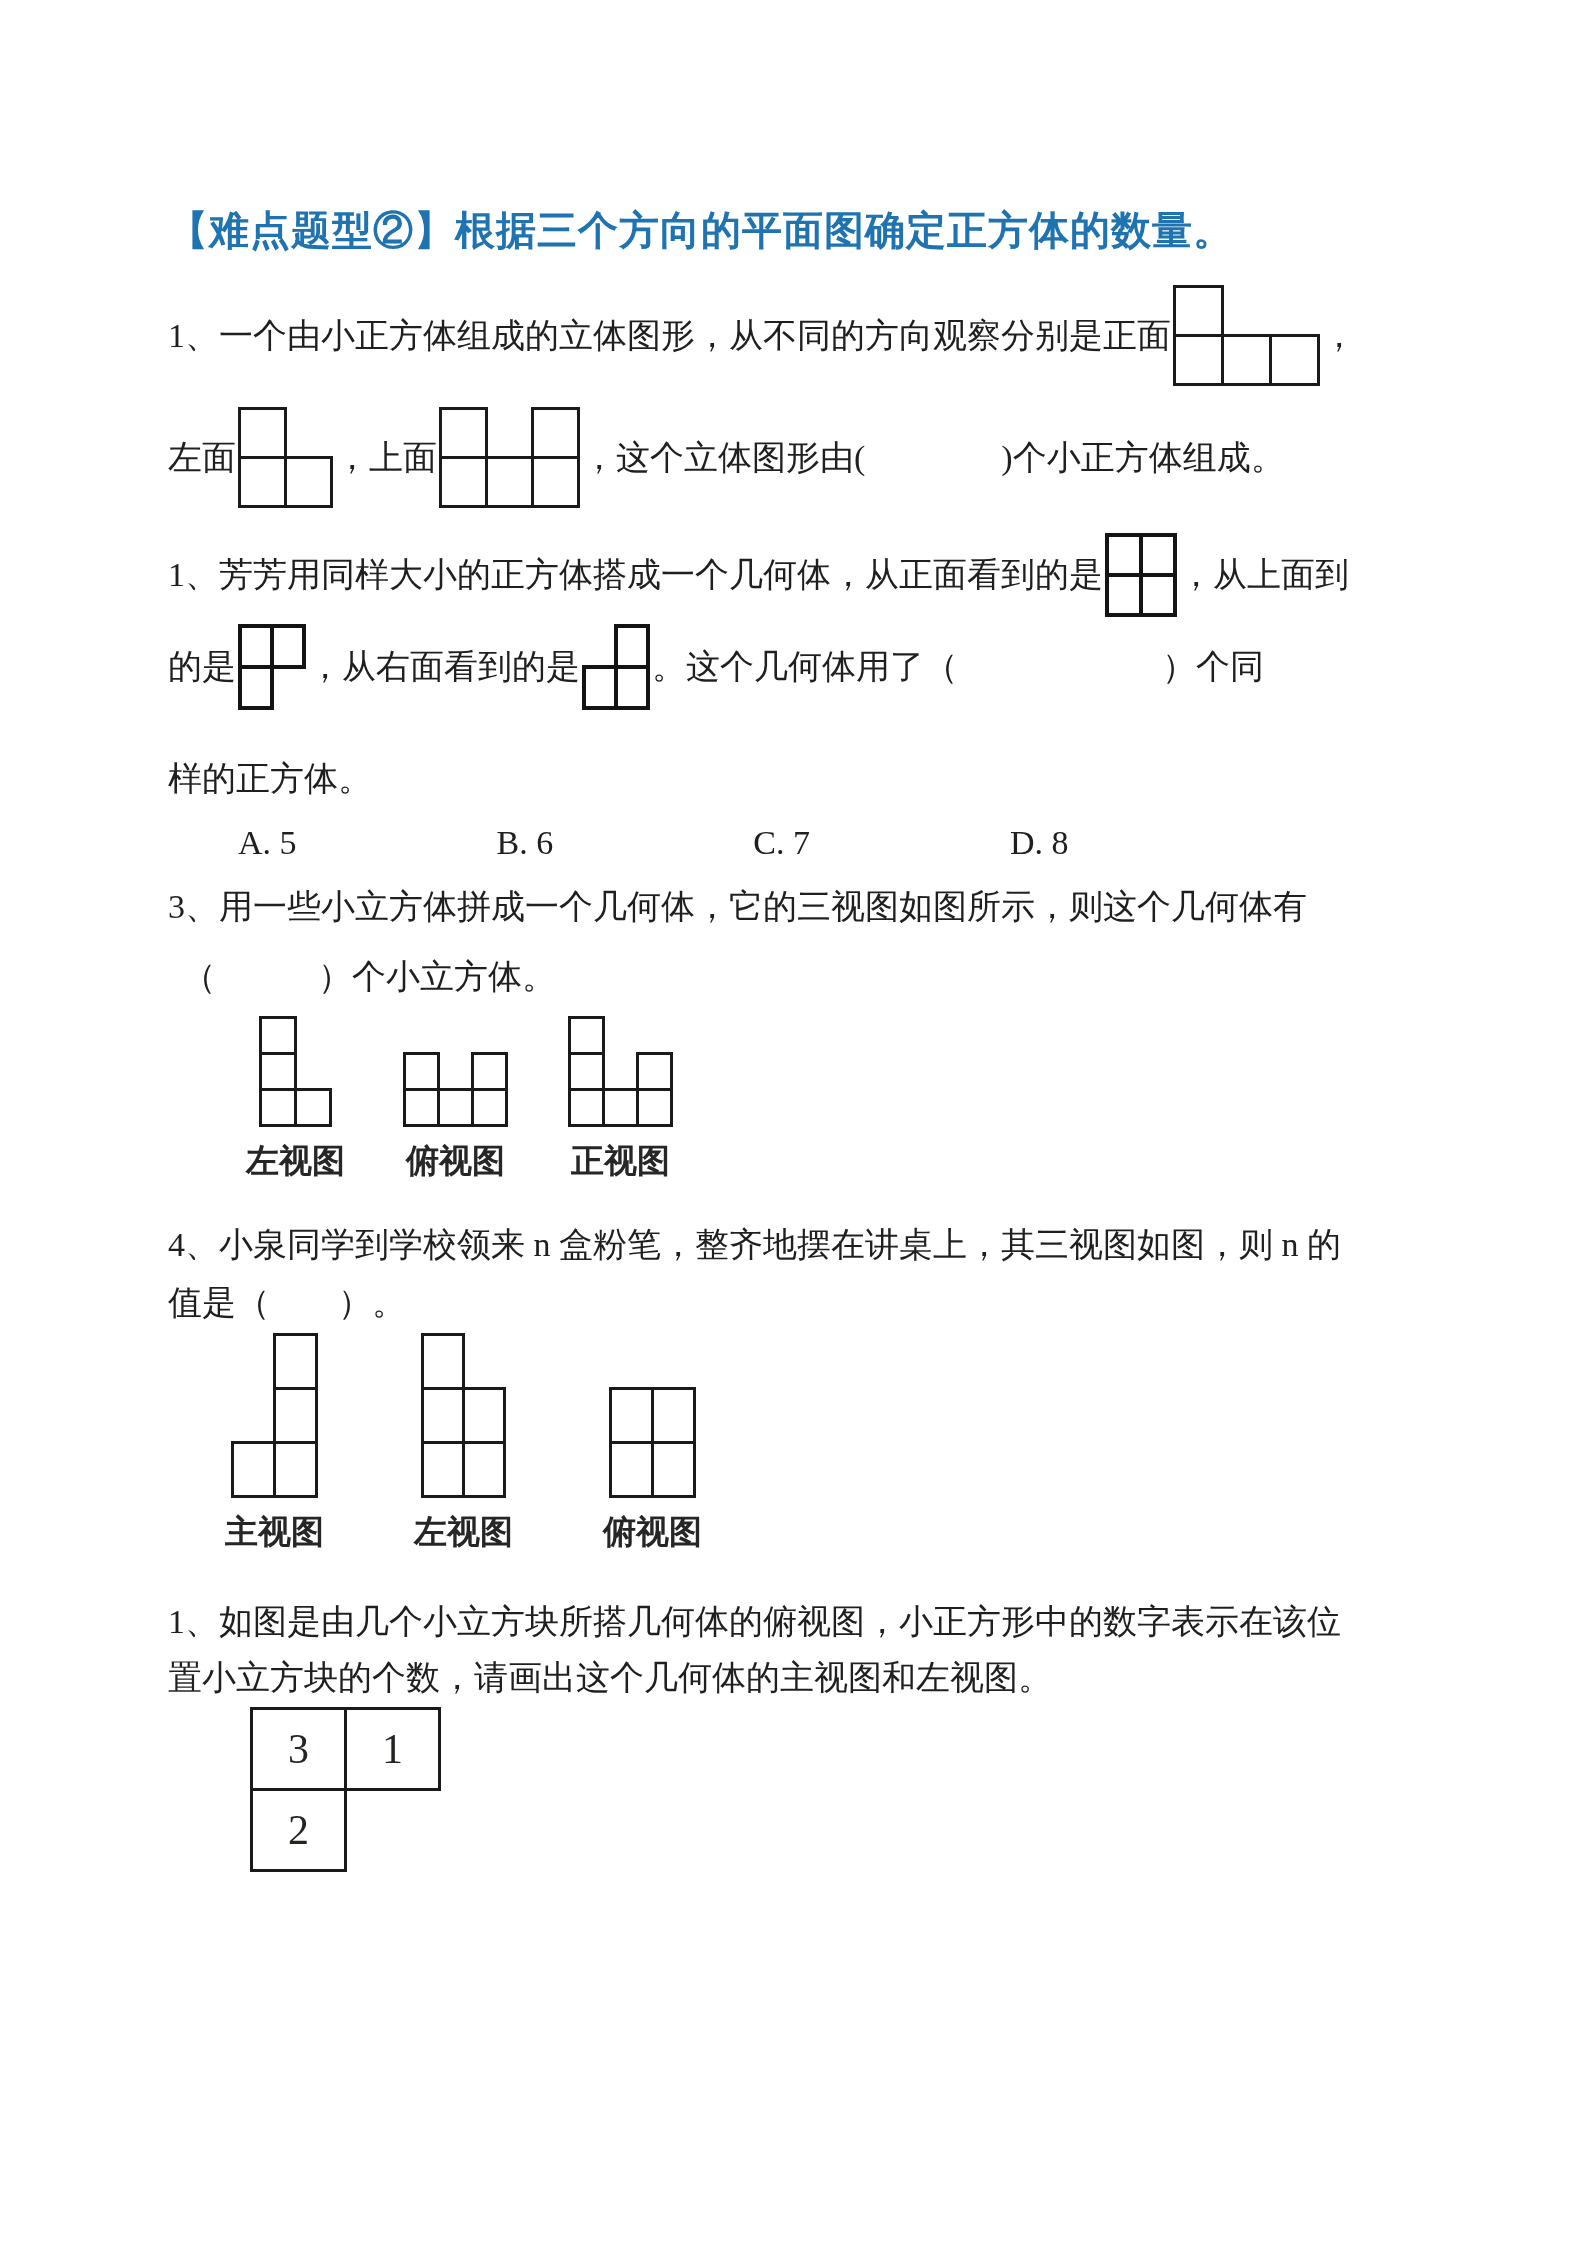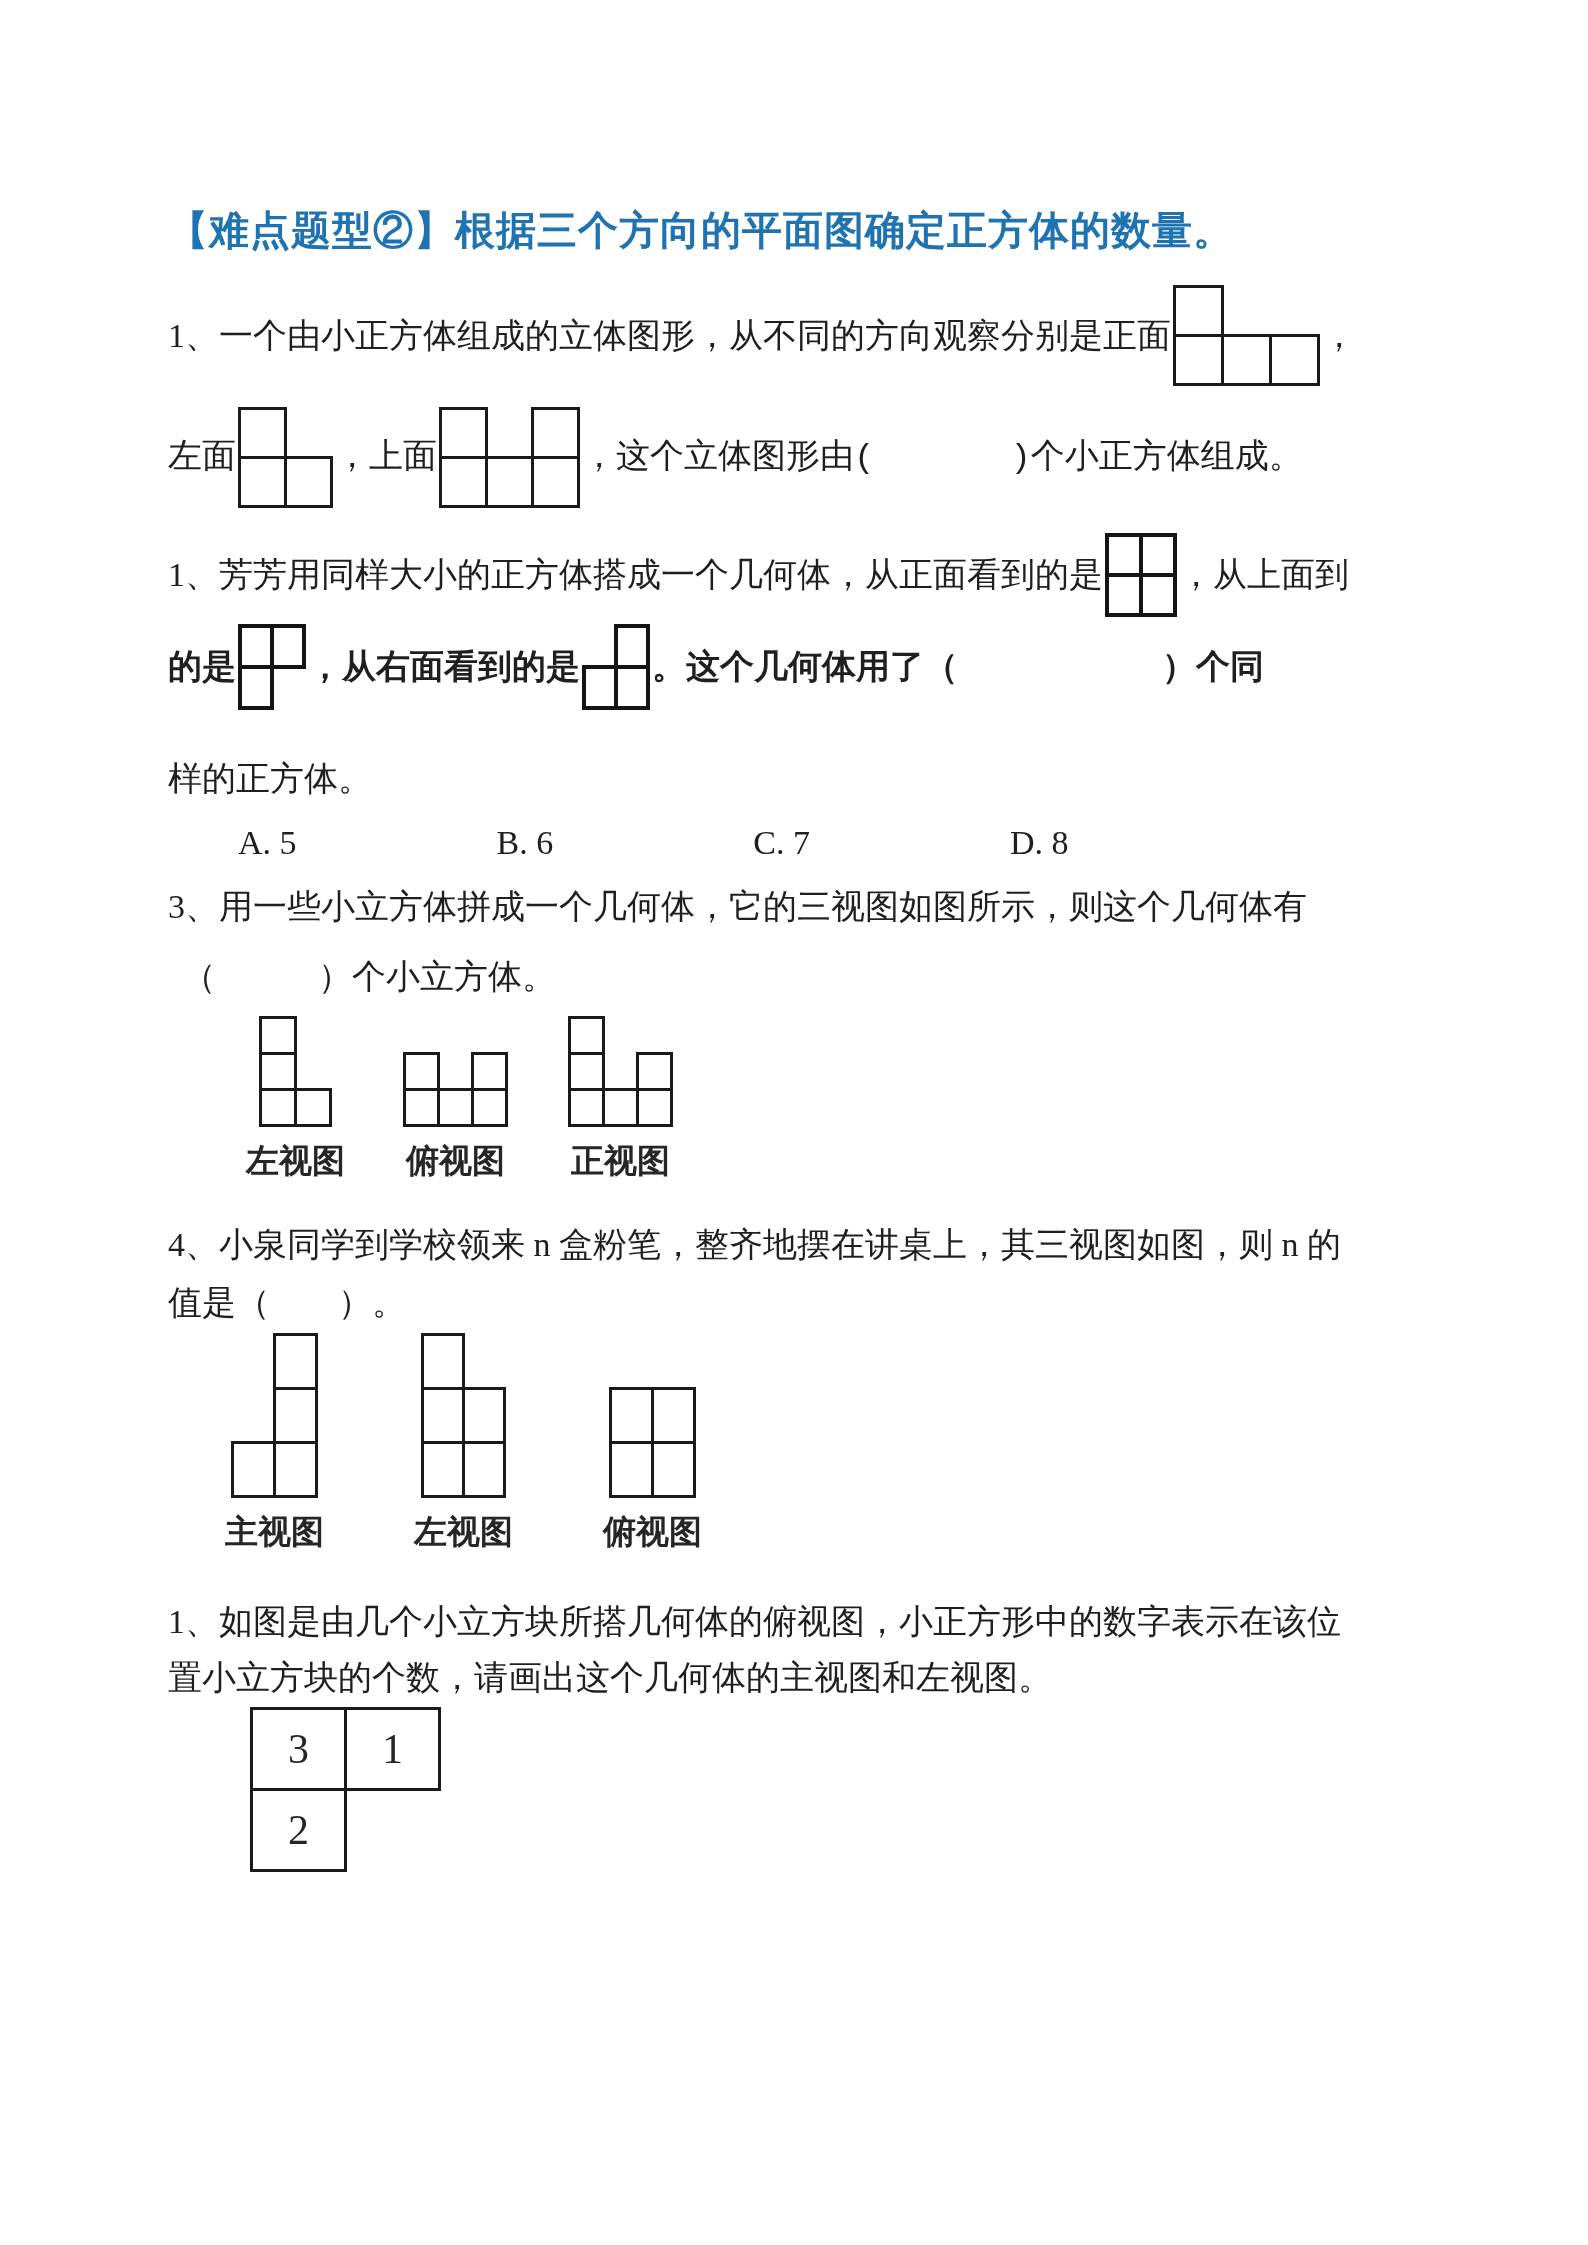--- a/index.html
+++ b/index.html
@@ -38,35 +38,35 @@
 <div class="page">
 
   <div class="title">【难点题型②】根据三个方向的平面图确定正方体的数量。</div>
 
   <div class="line" style="margin-top:28px;align-items:center;">
     <span>1、一个由小正方体组成的立体图形，从不同的方向观察分别是正面</span>
     <span class="grid" style="width: 147px; height: 101px;"><div class="gcell" style="left: 0px; top: 0px; width: 51px; height: 52px; border: 3px solid rgb(26, 26, 26);"></div><div class="gcell" style="left: 0px; top: 49px; width: 51px; height: 52px; border: 3px solid rgb(26, 26, 26);"></div><div class="gcell" style="left: 48px; top: 49px; width: 51px; height: 52px; border: 3px solid rgb(26, 26, 26);"></div><div class="gcell" style="left: 96px; top: 49px; width: 51px; height: 52px; border: 3px solid rgb(26, 26, 26);"></div></span>
     <span>，</span>
   </div>
 
-  <div class="line" style="margin-top:21px;font-family:Liberation Mono, monospace;">
+  <div class="line" style="margin-top:21px;">
     <span>左面</span>
     <span class="grid" style="width: 95px; height: 101px;"><div class="gcell" style="left: 0px; top: 0px; width: 49px; height: 52px; border: 3px solid rgb(26, 26, 26);"></div><div class="gcell" style="left: 0px; top: 49px; width: 49px; height: 52px; border: 3px solid rgb(26, 26, 26);"></div><div class="gcell" style="left: 46px; top: 49px; width: 49px; height: 52px; border: 3px solid rgb(26, 26, 26);"></div></span>
     <span>，上面</span>
     <span class="grid" style="width: 141px; height: 101px;"><div class="gcell" style="left: 0px; top: 0px; width: 49px; height: 52px; border: 3px solid rgb(26, 26, 26);"></div><div class="gcell" style="left: 92px; top: 0px; width: 49px; height: 52px; border: 3px solid rgb(26, 26, 26);"></div><div class="gcell" style="left: 0px; top: 49px; width: 49px; height: 52px; border: 3px solid rgb(26, 26, 26);"></div><div class="gcell" style="left: 46px; top: 49px; width: 49px; height: 52px; border: 3px solid rgb(26, 26, 26);"></div><div class="gcell" style="left: 92px; top: 49px; width: 49px; height: 52px; border: 3px solid rgb(26, 26, 26);"></div></span>
     <span>，这个立体图形由(　　　　)个小正方体组成。</span>
   </div>
 
   <div class="line" style="margin-top:25px;">
     <span>1、芳芳用同样大小的正方体搭成一个几何体，从正面看到的是</span>
     <span class="grid" style="width: 72px; height: 84px;"><div class="gcell" style="left: 0px; top: 0px; width: 38px; height: 44px; border: 4px solid rgb(20, 20, 20);"></div><div class="gcell" style="left: 34px; top: 0px; width: 38px; height: 44px; border: 4px solid rgb(20, 20, 20);"></div><div class="gcell" style="left: 0px; top: 40px; width: 38px; height: 44px; border: 4px solid rgb(20, 20, 20);"></div><div class="gcell" style="left: 34px; top: 40px; width: 38px; height: 44px; border: 4px solid rgb(20, 20, 20);"></div></span>
     <span>，从上面到</span>
   </div>
 
-  <div class="line" style="margin-top:7px;font-weight:bold;">
+  <div class="line" style="margin-top:7px;">
     <span>的是</span>
     <span class="grid" style="width: 68px; height: 86px;"><div class="gcell" style="left: 0px; top: 0px; width: 36px; height: 45px; border: 4px solid rgb(20, 20, 20);"></div><div class="gcell" style="left: 32px; top: 0px; width: 36px; height: 45px; border: 4px solid rgb(20, 20, 20);"></div><div class="gcell" style="left: 0px; top: 41px; width: 36px; height: 45px; border: 4px solid rgb(20, 20, 20);"></div></span>
     <span>，从右面看到的是</span>
     <span class="grid" style="width: 68px; height: 86px;"><div class="gcell" style="left: 32px; top: 0px; width: 36px; height: 45px; border: 4px solid rgb(20, 20, 20);"></div><div class="gcell" style="left: 0px; top: 41px; width: 36px; height: 45px; border: 4px solid rgb(20, 20, 20);"></div><div class="gcell" style="left: 32px; top: 41px; width: 36px; height: 45px; border: 4px solid rgb(20, 20, 20);"></div></span>
     <span>。这个几何体用了（　　　　　　）个同</span>
   </div>
 
   <div class="line" style="margin-top:45px;">
     <span>样的正方体。</span>
   </div>

